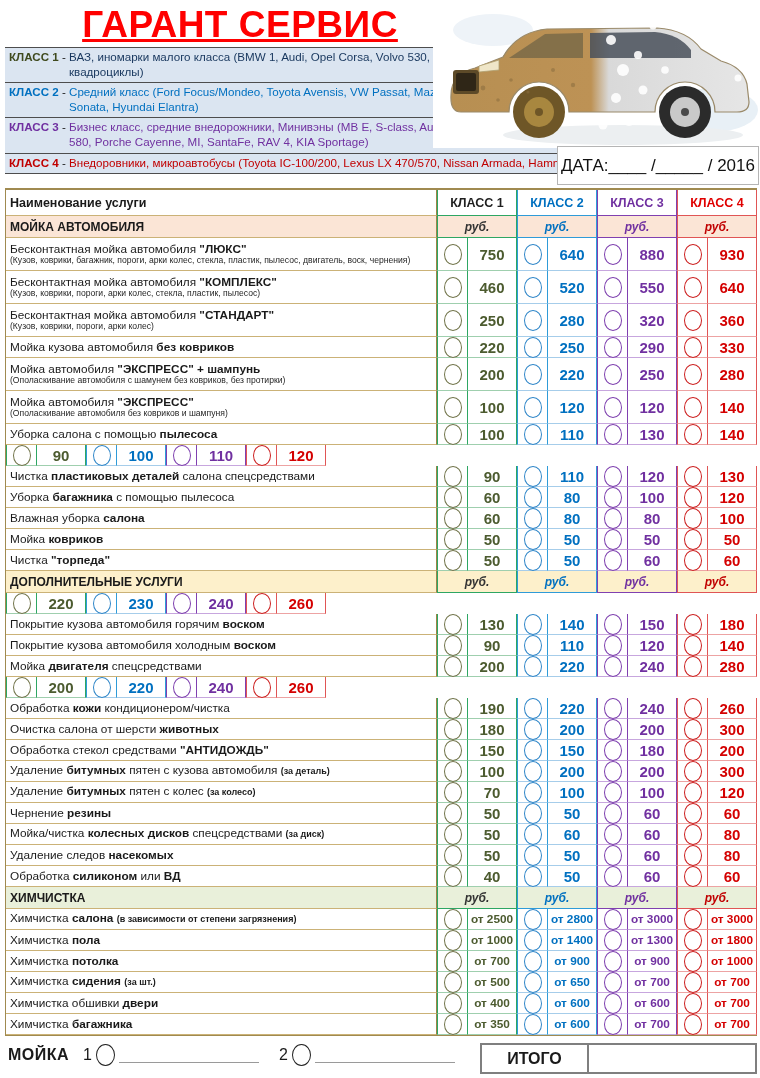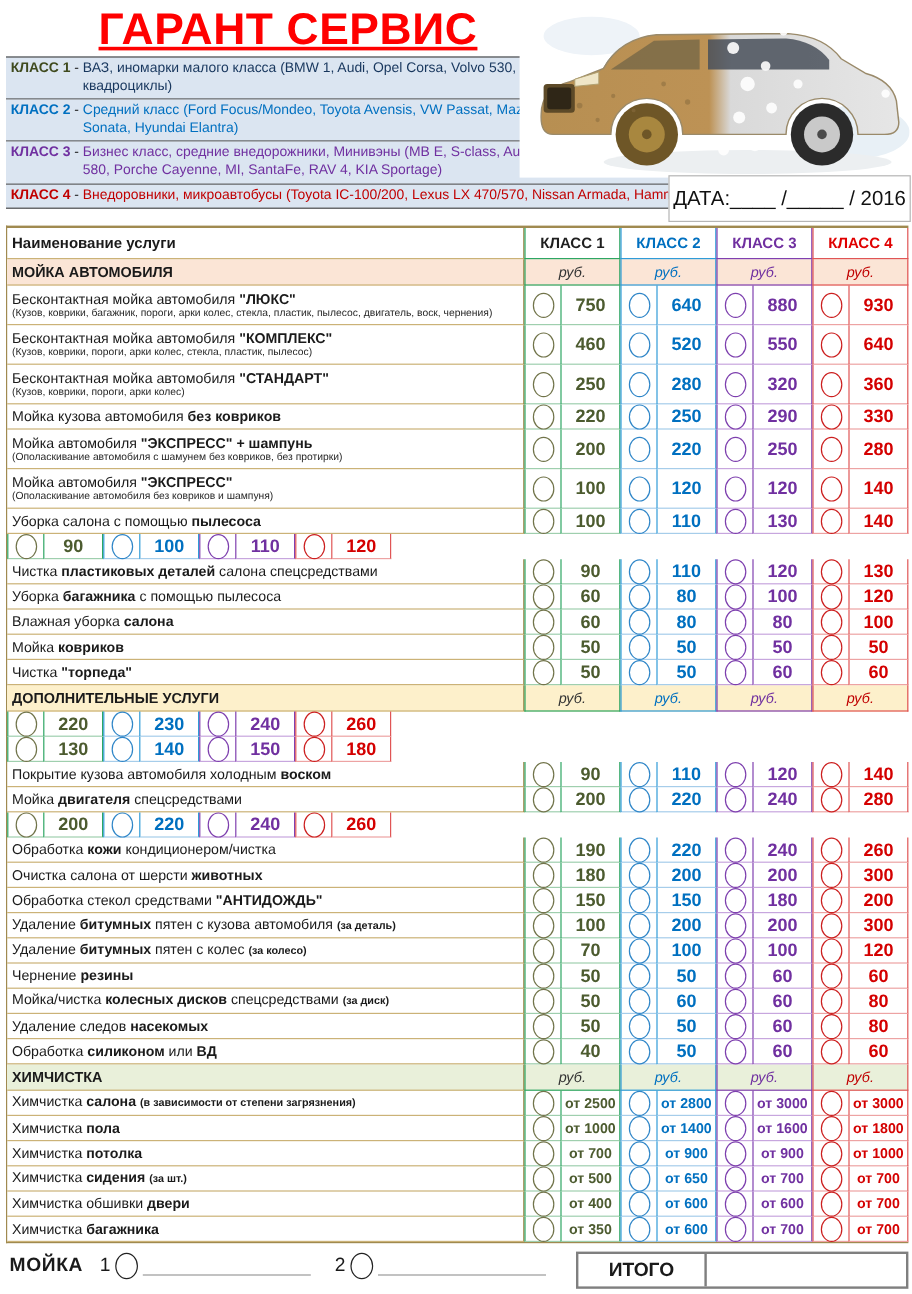--- a/index.html
+++ b/index.html
@@ -35,21 +35,21 @@
   .name-cell{flex:1;border-right:1px solid #9c8448;border-bottom:1px solid #cbb277;
              padding:0 4px;overflow:hidden;flex-direction:column;align-items:flex-start;justify-content:center;}
   .head-name{font-weight:bold;font-size:12.5px;}
   .sec-name{font-weight:bold;font-size:12px;}
   .svc-name{font-size:11.8px;line-height:12.5px;white-space:nowrap;}
   .svc-sub{font-size:8.6px;line-height:9.5px;color:#262626;white-space:nowrap;}
   .xs{font-size:9px;font-weight:bold;}
   .block-cell{flex:0 0 80px;border-left:1px solid;border-right:1px solid;border-bottom:1px solid;
               justify-content:center;}
   .head-class{font-weight:bold;font-size:12.5px;}
-  .rub{font-style:italic;font-weight:normal;font-size:12px;}
+  .rub{font-style:italic;font-weight:bold;font-size:12px;}
   .c-cell{flex:0 0 30px;border-left:1px solid;border-bottom:1px solid;justify-content:center;}
   .p-cell{flex:0 0 50px;border-left:1px solid;border-right:1px solid;border-bottom:1px solid;
           justify-content:center;font-size:15px;font-weight:600;}
   .p-small{font-size:11.8px;}
   .circ{width:16px;height:19px;border:1.6px solid;border-radius:50%;background:#fff;}
 
   
   .wash-line{position:absolute;left:8px;top:1044px;display:flex;align-items:center;font-size:16px;}
   .wash-label{font-weight:600;letter-spacing:.5px;}
   .wash-num{margin-left:14px;margin-right:4px;}
@@ -457,20 +457,23 @@
         <div class="cell c-cell" style="border-left-color: rgb(128, 64, 176); border-bottom-color: rgb(199, 166, 222);">
           <div class="circ" style="border-color: rgb(125, 63, 174);"></div>
         </div>
         <div class="cell p-cell" style="border-right-color: rgb(128, 64, 176); border-left-color: rgb(128, 64, 176); border-bottom-color: rgb(199, 166, 222); color: rgb(112, 48, 160);">240</div>
         <div class="cell c-cell" style="border-left-color: rgb(224, 85, 85); border-bottom-color: rgb(237, 163, 163);">
           <div class="circ" style="border-color: rgb(204, 31, 31);"></div>
         </div>
         <div class="cell p-cell" style="border-right-color: rgb(224, 85, 85); border-left-color: rgb(224, 85, 85); border-bottom-color: rgb(237, 163, 163); color: rgb(212, 0, 0);">260</div>
       </div>
       <div class="t-row h-std">
+        <div class="cell name-cell">
+          <div class="svc-name">Покрытие кузова автомобиля горячим <b>воском</b></div>
+        </div>
         <div class="cell c-cell" style="border-left-color: rgb(46, 166, 99); border-bottom-color: rgb(159, 207, 174);">
           <div class="circ" style="border-color: rgb(113, 116, 74);"></div>
         </div>
         <div class="cell p-cell" style="border-right-color: rgb(46, 166, 99); border-left-color: rgb(46, 166, 99); border-bottom-color: rgb(159, 207, 174); color: rgb(76, 91, 47);">130</div>
         <div class="cell c-cell" style="border-left-color: rgb(47, 155, 216); border-bottom-color: rgb(166, 205, 234);">
           <div class="circ" style="border-color: rgb(47, 134, 200);"></div>
         </div>
         <div class="cell p-cell" style="border-right-color: rgb(47, 155, 216); border-left-color: rgb(47, 155, 216); border-bottom-color: rgb(166, 205, 234); color: rgb(0, 112, 192);">140</div>
         <div class="cell c-cell" style="border-left-color: rgb(128, 64, 176); border-bottom-color: rgb(199, 166, 222);">
           <div class="circ" style="border-color: rgb(125, 63, 174);"></div>
@@ -766,21 +769,21 @@
           <div class="circ" style="border-color: rgb(113, 116, 74);"></div>
         </div>
         <div class="cell p-cell p-small" style="border-right-color: rgb(46, 166, 99); border-left-color: rgb(46, 166, 99); border-bottom-color: rgb(159, 207, 174); color: rgb(76, 91, 47);">от 1000</div>
         <div class="cell c-cell" style="border-left-color: rgb(47, 155, 216); border-bottom-color: rgb(166, 205, 234);">
           <div class="circ" style="border-color: rgb(47, 134, 200);"></div>
         </div>
         <div class="cell p-cell p-small" style="border-right-color: rgb(47, 155, 216); border-left-color: rgb(47, 155, 216); border-bottom-color: rgb(166, 205, 234); color: rgb(0, 112, 192);">от 1400</div>
         <div class="cell c-cell" style="border-left-color: rgb(128, 64, 176); border-bottom-color: rgb(199, 166, 222);">
           <div class="circ" style="border-color: rgb(125, 63, 174);"></div>
         </div>
-        <div class="cell p-cell p-small" style="border-right-color: rgb(128, 64, 176); border-left-color: rgb(128, 64, 176); border-bottom-color: rgb(199, 166, 222); color: rgb(112, 48, 160);">от 1600</div>
+        <div class="cell p-cell p-small" style="border-right-color: rgb(128, 64, 176); border-left-color: rgb(128, 64, 176); border-bottom-color: rgb(199, 166, 222); color: rgb(112, 48, 160);">от 1300</div>
         <div class="cell c-cell" style="border-left-color: rgb(224, 85, 85); border-bottom-color: rgb(237, 163, 163);">
           <div class="circ" style="border-color: rgb(204, 31, 31);"></div>
         </div>
         <div class="cell p-cell p-small" style="border-right-color: rgb(224, 85, 85); border-left-color: rgb(224, 85, 85); border-bottom-color: rgb(237, 163, 163); color: rgb(212, 0, 0);">от 1800</div>
       </div>
       <div class="t-row h-std">
         <div class="cell name-cell">
           <div class="svc-name">Химчистка <b>потолка</b></div>
         </div>
         <div class="cell c-cell" style="border-left-color: rgb(46, 166, 99); border-bottom-color: rgb(159, 207, 174);">

